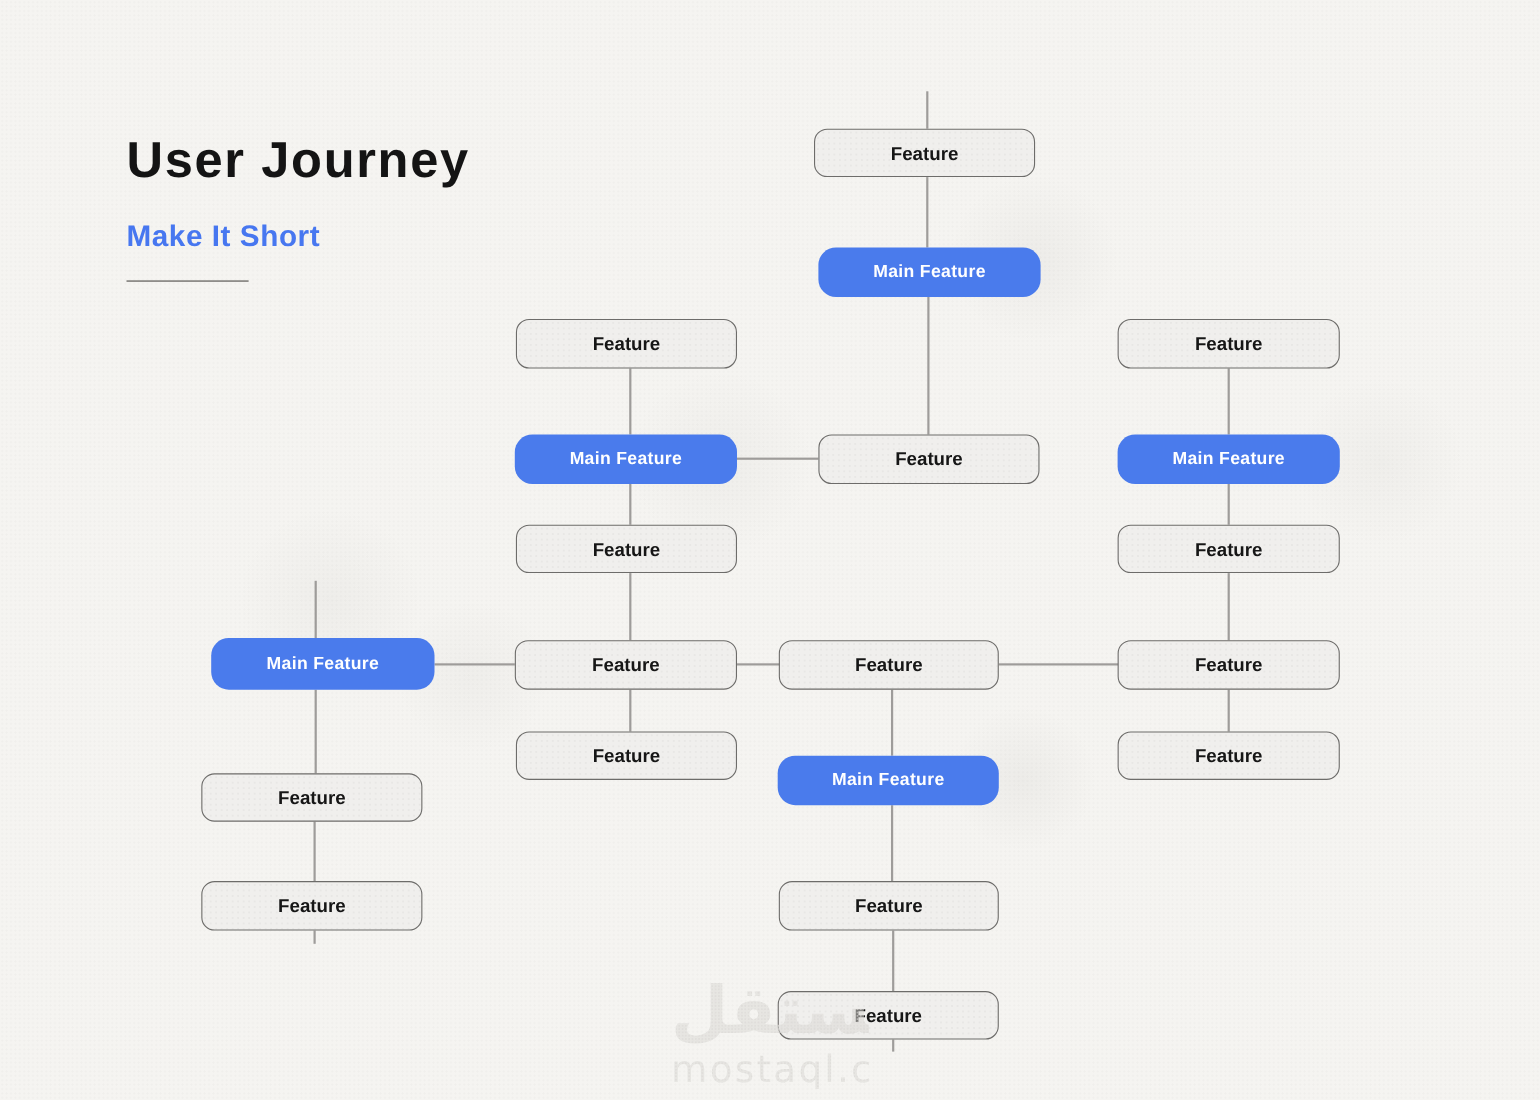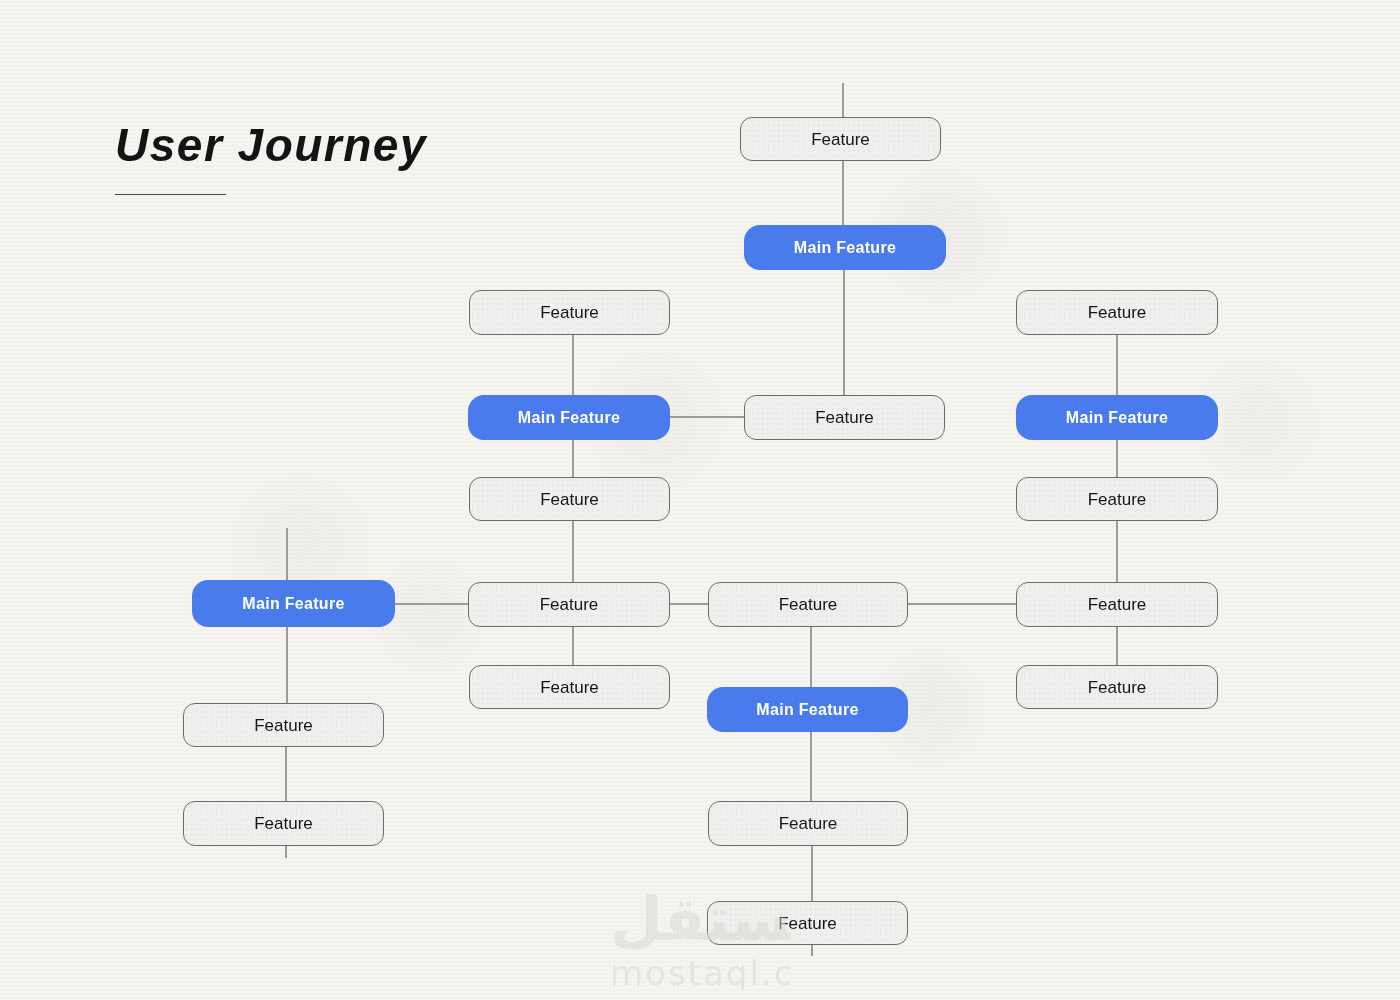--- a/index.html
+++ b/index.html
@@ -29,21 +29,21 @@
   .blobs{
     position:absolute;inset:0;pointer-events:none;
     background:
       radial-gradient(circle 110px at 940px 235px, rgba(90,88,82,0.05), transparent 70%),
       radial-gradient(circle 120px at 655px 420px, rgba(90,88,82,0.045), transparent 70%),
       radial-gradient(circle 110px at 1255px 420px, rgba(90,88,82,0.04), transparent 70%),
       radial-gradient(circle 120px at 300px 545px, rgba(90,88,82,0.045), transparent 70%),
       radial-gradient(circle 100px at 430px 615px, rgba(90,88,82,0.04), transparent 70%),
       radial-gradient(circle 95px at 930px 708px, rgba(90,88,82,0.055), transparent 70%);
   }
-  .header{position:absolute;left:115px;top:122px;font-style:italic;}
+  .header{position:absolute;left:115px;top:122px;}
   .page-title{
     margin:0;font-size:46px;line-height:1;font-weight:800;
     letter-spacing:1.5px;color:var(--title);
   }
   .page-subtitle{
     margin:34px 0 0 0;font-size:27px;line-height:1;font-weight:700;
     letter-spacing:0.5px;color:var(--subtitle);
   }
   .subtitle-underline{
     width:111px;height:0;border-top:1.6px solid #4c4a47;margin-top:26px;
@@ -53,21 +53,21 @@
   .edge.h{height:2px;}
   .node{
     position:absolute;display:flex;align-items:center;justify-content:center;
     box-sizing:border-box;font-size:17px;text-align:center;line-height:1;
   }
   .node.feature{
     background-color:var(--node-fill);
     background-image:radial-gradient(rgba(0,0,0,0.035) 1px, transparent 1px);
     background-size:5px 5px;
     border:1px solid var(--node-border);
-    border-radius:12px;color:var(--node-text);font-weight:400;text-align:right;
+    border-radius:12px;color:var(--node-text);font-weight:700;text-align:right;
   }
   .node.main{
     background:var(--accent);border:none;border-radius:16px;
     color:#ffffff;font-weight:700;font-size:16px;letter-spacing:0.3px;
   }
   .watermark{
     position:absolute;left:610px;top:886px;width:180px;
     text-align:center;color:var(--watermark);pointer-events:none;
     font-family:"DejaVu Sans",sans-serif;opacity:0.95;
   }
@@ -83,20 +83,21 @@
   }
 </style>
 </head>
 <body>
 
 <div class="stage">
   <div class="blobs"></div>
 
   <div class="header">
     <h1 class="page-title">User Journey</h1>
+    <h2 class="page-subtitle">Make It Short</h2>
     <div class="subtitle-underline"></div>
   </div>
 
   <div id="edges">
       <div class="edge v" style="left: 842px; top: 83px; height: 34px;"></div>
       <div class="edge v" style="left: 842px; top: 161px; height: 64px;"></div>
       <div class="edge v" style="left: 843px; top: 270px; height: 125px;"></div>
       <div class="edge v" style="left: 572px; top: 335px; height: 60px;"></div>
       <div class="edge v" style="left: 572px; top: 440px; height: 37px;"></div>
       <div class="edge v" style="left: 572px; top: 521px; height: 61px;"></div>

